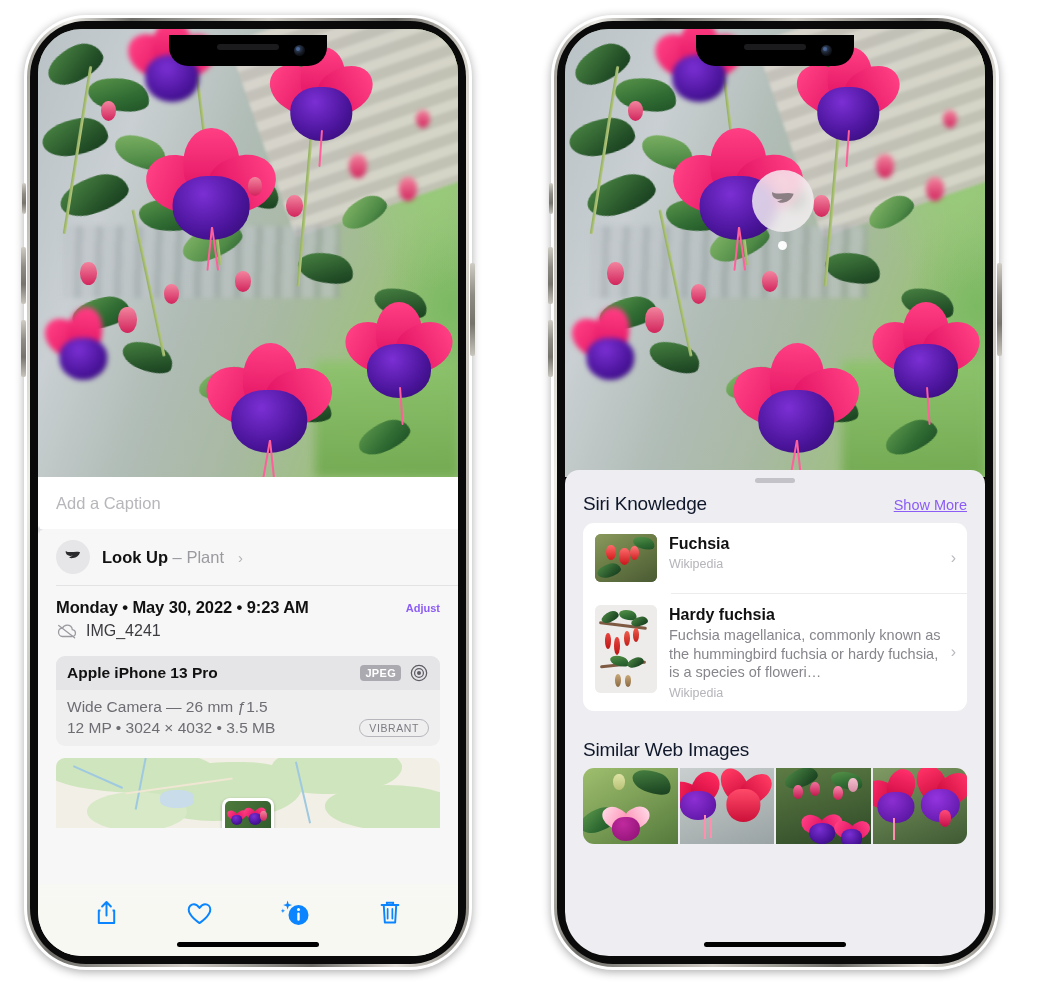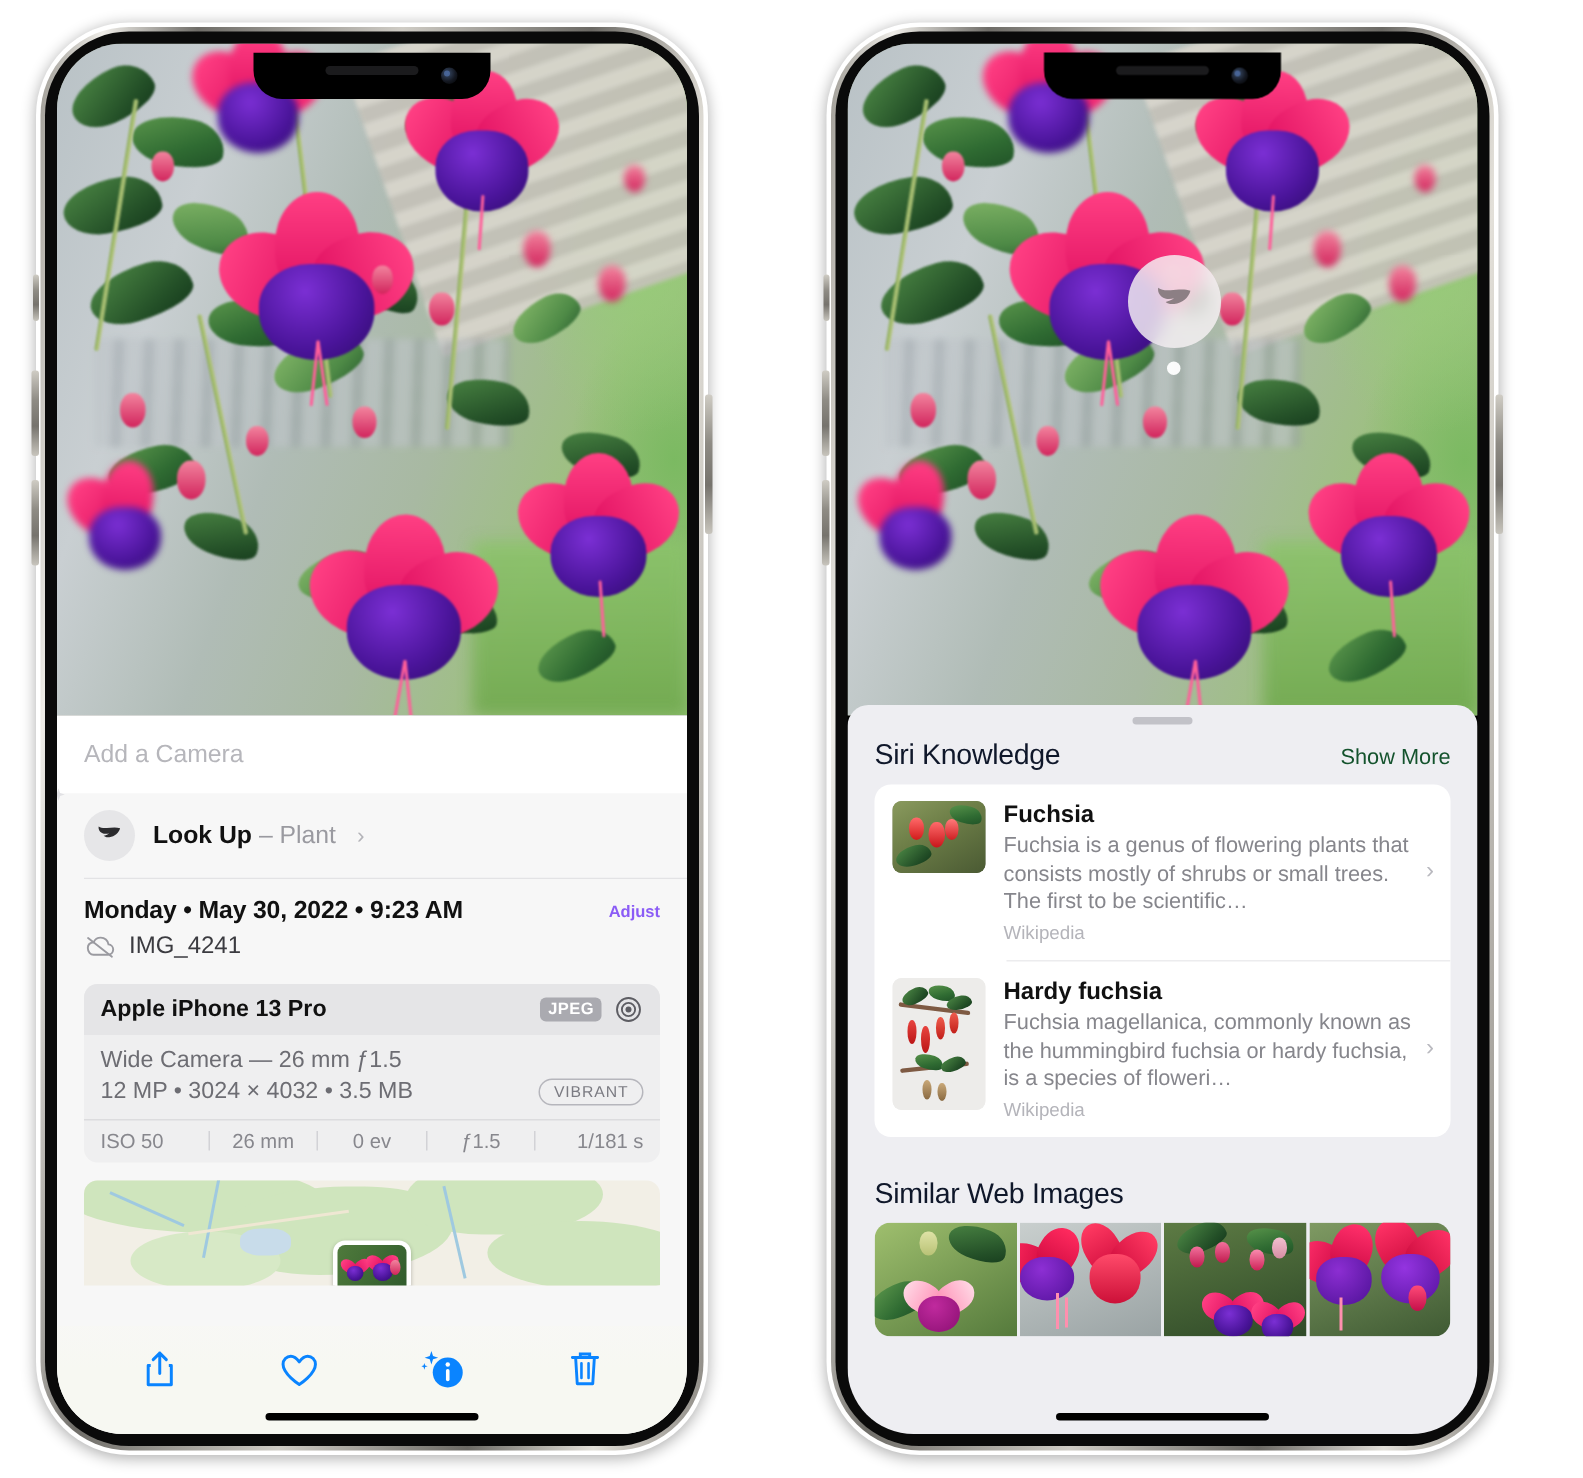--- a/index.html
+++ b/index.html
@@ -152,21 +152,21 @@
   .res-sheet{position:absolute;left:0;right:0;bottom:0;background:#eeeef2;
     border-radius:14px 14px 0 0;overflow:hidden;}
   .grabber{width:40px;height:5px;border-radius:3px;background:#c2c2c8;margin:8px auto 0;}
   .res-head{position:relative;height:44px;display:flex;align-items:center;justify-content:center;}
   .res-title{font-size:18px;font-weight:bold;color:#111;}
   .close-btn{position:absolute;right:16px;top:4px;width:30px;height:30px;border-radius:50%;
     background:#e1e1e6;display:flex;align-items:center;justify-content:center;color:#77777f;}
 
   .sec-head{display:flex;align-items:baseline;justify-content:space-between;padding:10px 18px 8px;}
   .sec-title{font-size:19px;font-weight:normal;color:#0f172a;letter-spacing:-.2px;}
-  .show-more{font-size:14.5px;color:#14532d;}
+  .show-more{font-size:14.5px;color:#8b5cf6;text-decoration:underline;}
 
   .cards{margin:0 18px;background:#fff;border-radius:11px;overflow:hidden;}
   .card{display:flex;align-items:flex-start;gap:12px;padding:11px 12px;position:relative;}
   .card-sep{height:1px;background:#ececee;margin-left:88px;}
   .thumb{flex:0 0 auto;border-radius:6px;overflow:hidden;position:relative;}
   .thumb.a{width:62px;height:48px;background:linear-gradient(150deg,#7f8a57,#4d5a3a);}
   .thumb.b{width:62px;height:88px;background:#efefed;}
   .card-body{flex:1;min-width:0;padding-right:14px;}
   .card-title{font-size:16px;font-weight:bold;color:#111;line-height:1.2;}
   .card-desc{font-size:14.5px;color:#86868c;line-height:1.28;margin-top:2px;}
@@ -270,21 +270,21 @@
         <div class="bud soft" style="left:59%;top:37%;width:17px;height:22px"></div>
         <div class="bud softer" style="left:74%;top:28%;width:18px;height:24px"></div>
         <div class="bud softer" style="left:86%;top:33%;width:18px;height:24px"></div>
         <div class="bud soft" style="left:47%;top:54%;width:16px;height:21px"></div>
         <div class="bud softer" style="left:90%;top:18%;width:14px;height:18px"></div>
       </div>
 
       <div class="info-sheet" style="top:448px;bottom:0;position:absolute">
 
         <div class="caption-row">
-          <span class="caption-ph">Add a Camera</span>
+          <span class="caption-ph">Add a Caption</span>
         </div>
 
         <div class="lookup-row">
           <svg class="spark" viewBox="0 0 16 16">
             <path d="M8 1.5l1 3.2 3.2 1-3.2 1-1 3.2-1-3.2-3.2-1 3.2-1z" fill="#e1e1e4"></path>
             <path d="M2.6 10.6l.5 1.5 1.5.5-1.5.5-.5 1.5-.5-1.5-1.5-.5 1.5-.5z" fill="#e6e6e9"></path>
           </svg>
           <span class="leaf-badge">
             <svg width="20" height="20" viewBox="0 0 24 24" aria-hidden="true">
               <path d="M20.5 6.2c-1.1 3.9-4.3 6.6-8.6 7.1-2.2.3-3.6-.2-4.6-1.1 1.5-.3 3.1-.9 4.5-1.9-1.9.5-4.1.6-5.8-.3C3.6 8.7 3 6.4 3.3 4.7c1.7 1.3 4 1.5 6.6 1.3 3.1-.2 7.1-1 10.6.2z" fill="#2b2b2e"></path>
@@ -322,31 +322,20 @@
                 <circle cx="12" cy="12" r="9.2" fill="none" stroke="#5d5d63" stroke-width="1.5"></circle>
                 <circle cx="12" cy="12" r="5.3" fill="none" stroke="#5d5d63" stroke-width="1.5"></circle>
                 <circle cx="12" cy="12" r="2.4" fill="#5d5d63"></circle>
               </svg>
             </span>
           </div>
           <div class="exif-body">
             <div class="exif-l1">Wide Camera — 26 mm ƒ1.5</div>
             <div class="exif-l2">12 MP • 3024 × 4032 • 3.5 MB</div>
             <span class="tag-vibrant">VIBRANT</span>
-          </div>
-          <div class="exif-foot">
-            <span class="v">ISO 50</span>
-            <i class="bar"></i>
-            <span class="v">26 mm</span>
-            <i class="bar"></i>
-            <span class="v">0 ev</span>
-            <i class="bar"></i>
-            <span class="v">ƒ1.5</span>
-            <i class="bar"></i>
-            <span class="v">1/181 s</span>
           </div>
         </div>
 
         <div class="map">
           <div class="g1"></div>
             <div class="g2"></div>
             <div class="g3"></div>
           <div class="g4"></div>
             <div class="g5"></div>
           <div class="w1"></div>
@@ -517,21 +506,20 @@
             <div class="thumb a">
               <div style="position:absolute;inset:0;background:linear-gradient(150deg,#8a9a5e 0%,#6e7f48 40%,#4a5a33 100%)"></div>
               <div class="bud" style="left:18%;top:22%;width:10px;height:15px;background:linear-gradient(180deg,#ff6a6a,#d21b1b)"></div>
               <div class="bud" style="left:38%;top:30%;width:11px;height:17px;background:linear-gradient(180deg,#ff6a6a,#c8161b)"></div>
               <div class="bud" style="left:56%;top:24%;width:9px;height:14px;background:linear-gradient(180deg,#ff7a7a,#cf1f22)"></div>
               <div class="leaf" style="left:62%;top:6%;width:22px;height:12px;transform:rotate(18deg)"></div>
               <div class="leaf dk" style="left:4%;top:62%;width:24px;height:13px;transform:rotate(-14deg)"></div>
             </div>
             <div class="card-body">
               <div class="card-title">Fuchsia</div>
-              <div class="card-desc">Fuchsia is a genus of flowering plants that consists mostly of shrubs or small trees. The first to be scientific…</div>
               <div class="card-src">Wikipedia</div>
             </div>
             <span class="card-chev">›</span>
           </div>
 
           <div class="card-sep"></div>
 
           <div class="card">
             <div class="thumb b">
               <div style="position:absolute;inset:0;background:#edecea"></div>

